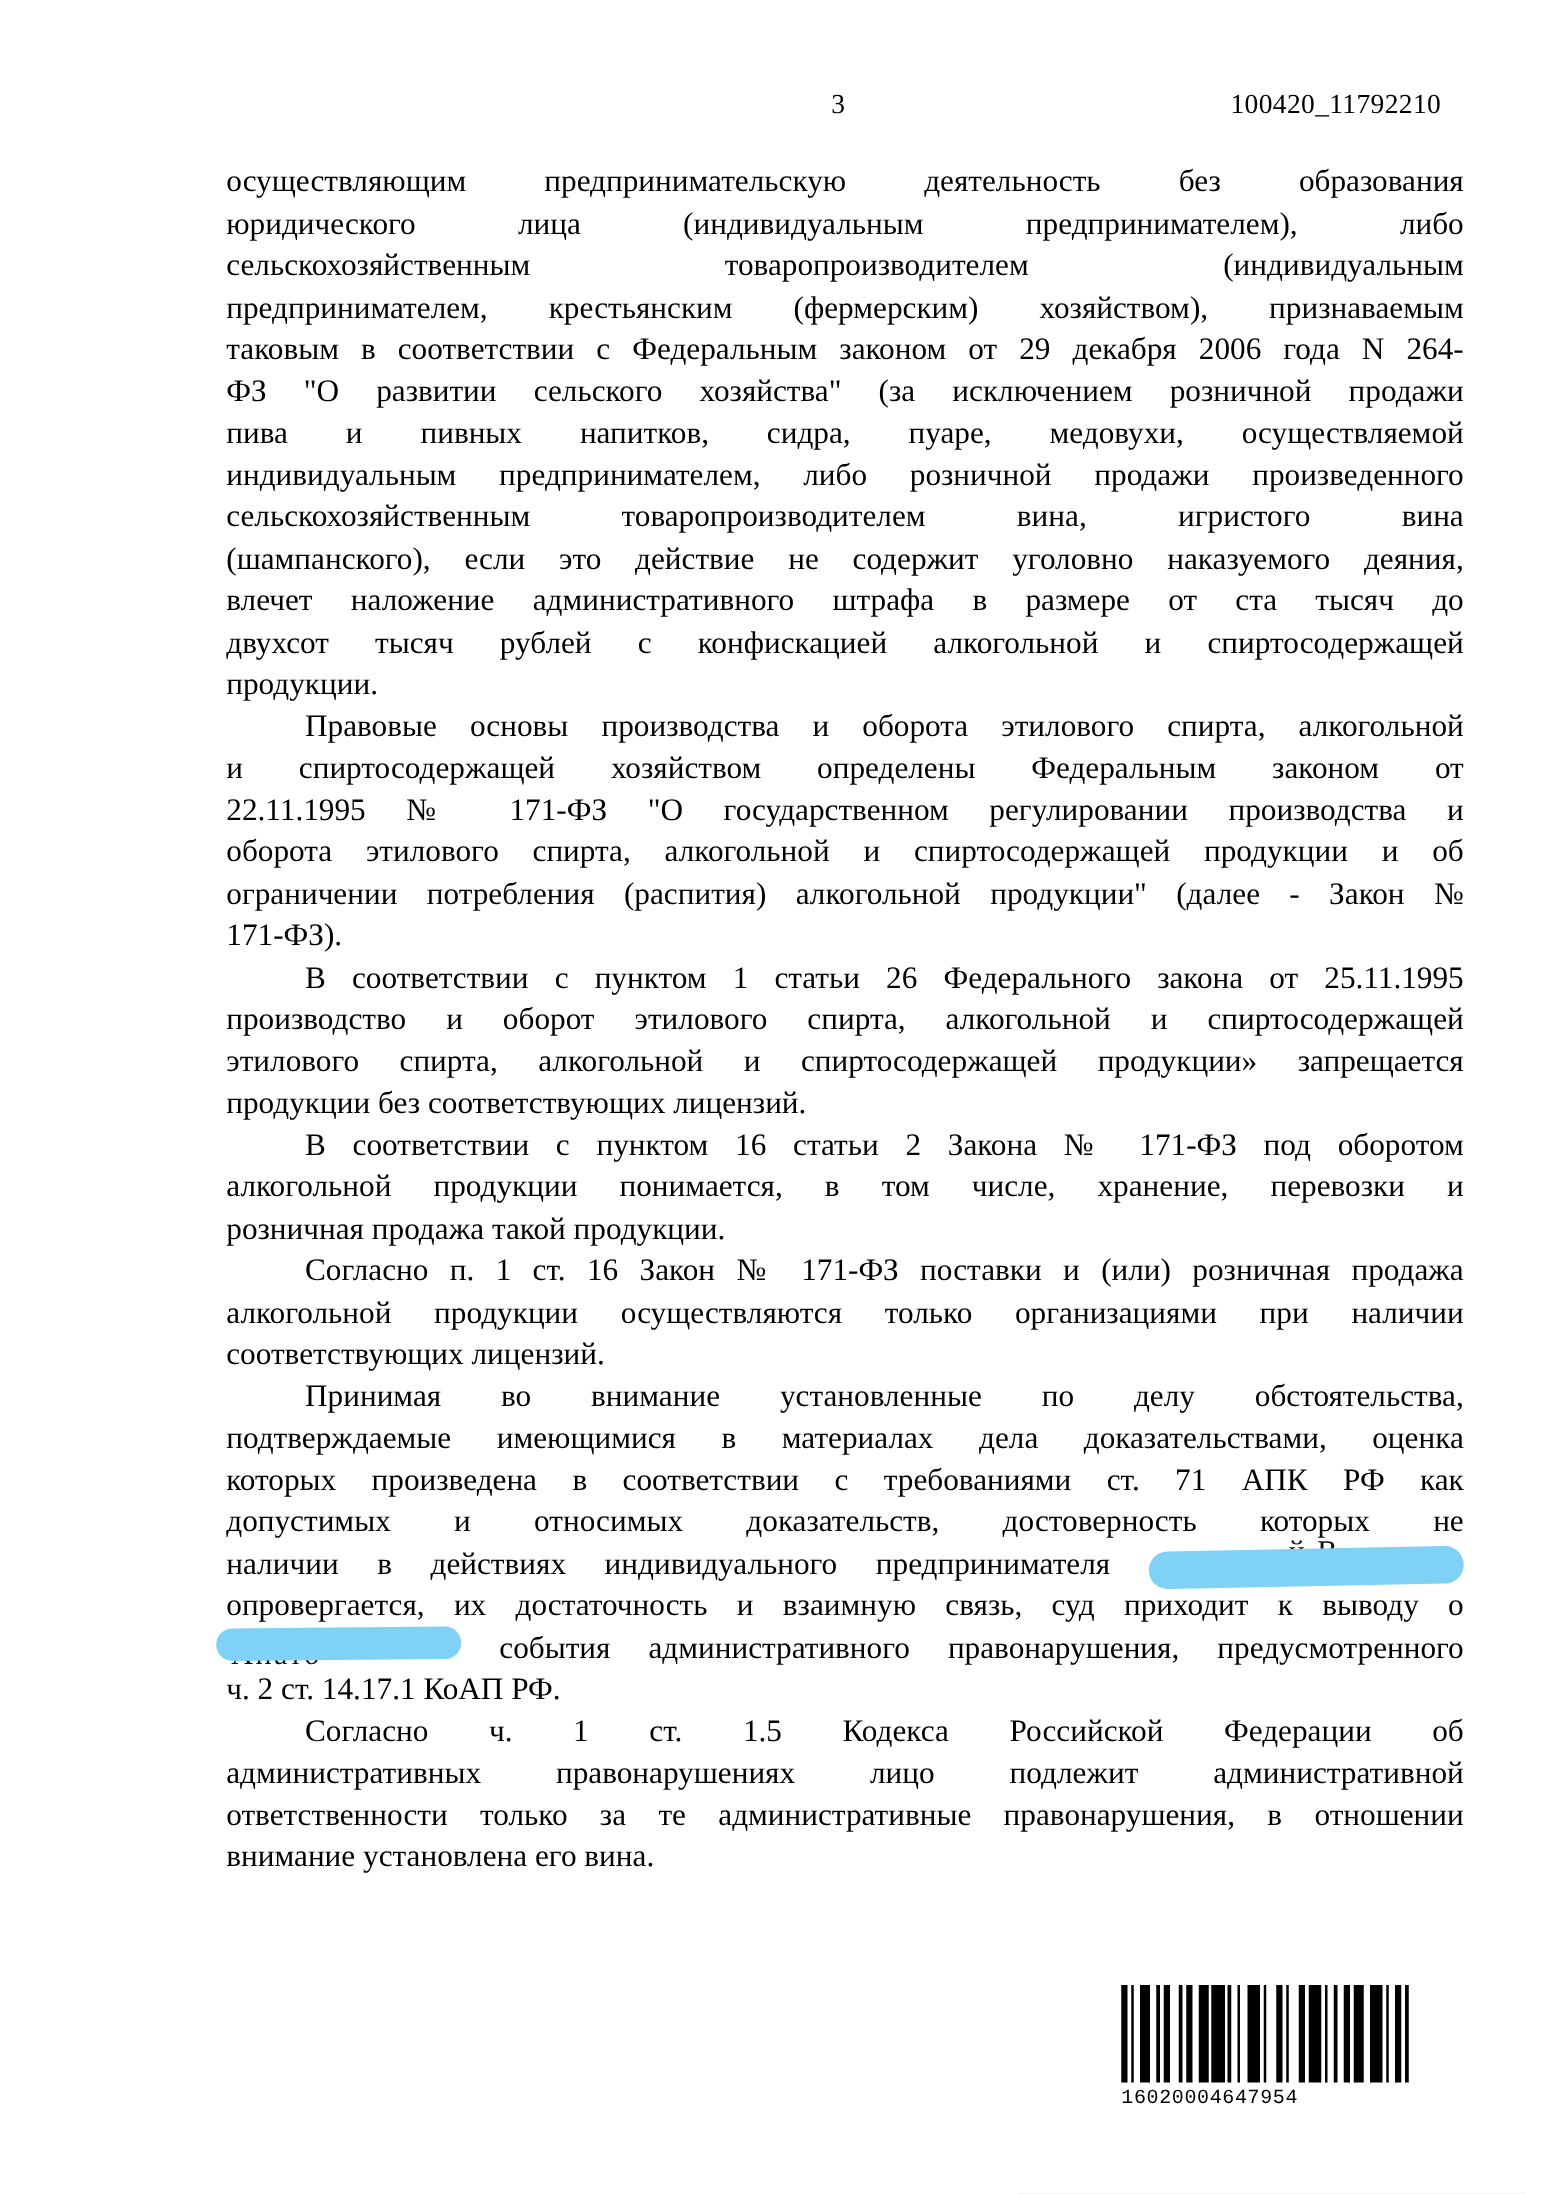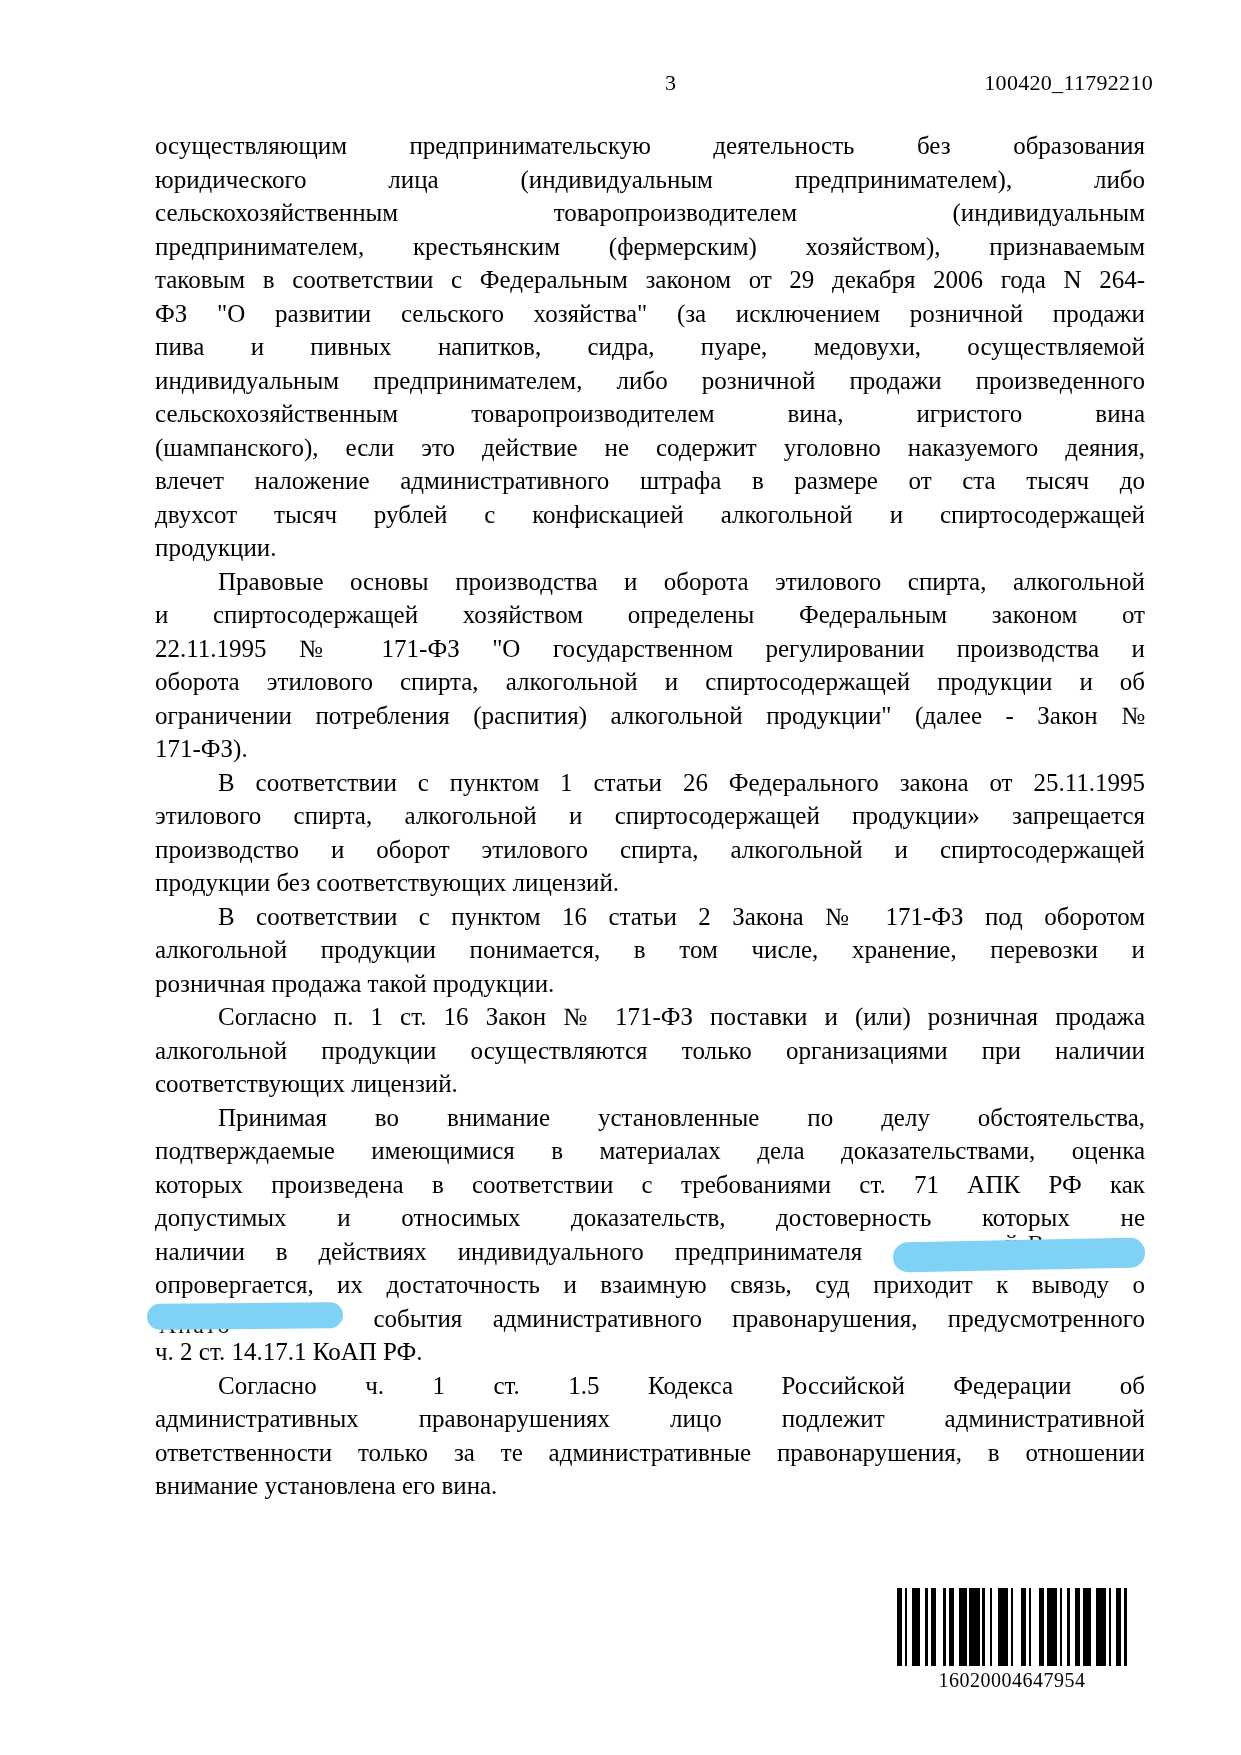--- a/index.html
+++ b/index.html
@@ -13,21 +13,21 @@
     overflow:hidden;
   }
   .header {
     position:absolute; top:70px; left:165px; width:990px; height:30px;
     font-size:22px;
   }
   .pageno { position:absolute; left:500px; top:0; }
   .docid  { position:absolute; right:2px; top:0; letter-spacing:0.3px; }
 
   .docbody {
-    position:absolute; top:129px; left:155px; width:990px;
+    position:absolute; top:129px; left:181px; width:990px;
     font-size:25px;
   }
   .line {
     height:33.5px; line-height:33.5px;
     text-align:justify; text-align-last:justify;
     white-space:normal;
   }
   .line.lastline { text-align-last:left; }
   .line.indent { text-indent:63px; }
 
@@ -42,23 +42,23 @@
   }
   .redact .pill {
     position:absolute; left:0; top:0; right:0; bottom:0;
     border-radius:15px; z-index:1;
   }
 
   .barcode-block { position:absolute; left:897px; top:1588px; width:230px; }
   .bars { height:78px; display:flex; align-items:stretch; }
   .bars .b { height:100%; }
   .bcnum {
-    margin-top:3px; text-align:center;
-    font-family:Liberation Serif, serif;
-    font-size:20px; letter-spacing:0.5px; color:#000;
+    margin-top:3px; 
+    font-family:Liberation Mono, monospace;
+    font-size:16px; letter-spacing:0.5px; color:#000;
   }
 </style>
 </head>
 <body>
 
 <div class="page">
 
   <div class="header">
     <span class="pageno">3</span>
     <span class="docid">100420_11792210</span>
@@ -83,22 +83,22 @@
       <div>
         <div class="line indent">Правовые основы производства и оборота этилового спирта, алкогольной</div>
         <div class="line">и спиртосодержащей хозяйством определены Федеральным законом от</div>
         <div class="line">22.11.1995 № 171-ФЗ "О государственном регулировании производства и</div>
         <div class="line">оборота этилового спирта, алкогольной и спиртосодержащей продукции и об</div>
         <div class="line">ограничении потребления (распития) алкогольной продукции" (далее - Закон №</div>
         <div class="line lastline">171-ФЗ).</div>
       </div>
       <div>
         <div class="line indent">В соответствии с пунктом 1 статьи 26 Федерального закона от 25.11.1995</div>
+        <div class="line">производство и оборот этилового спирта, алкогольной и спиртосодержащей</div>
         <div class="line">этилового спирта, алкогольной и спиртосодержащей продукции» запрещается</div>
-        <div class="line">производство и оборот этилового спирта, алкогольной и спиртосодержащей</div>
         <div class="line lastline">продукции без соответствующих лицензий.</div>
       </div>
       <div>
         <div class="line indent">В соответствии с пунктом 16 статьи 2 Закона № 171-ФЗ под оборотом</div>
         <div class="line">алкогольной продукции понимается, в том числе, хранение, перевозки и</div>
         <div class="line lastline">розничная продажа такой продукции.</div>
       </div>
       <div>
         <div class="line indent">Согласно п. 1 ст. 16 Закон № 171-ФЗ поставки и (или) розничная продажа</div>
         <div class="line">алкогольной продукции осуществляются только организациями при наличии</div>

